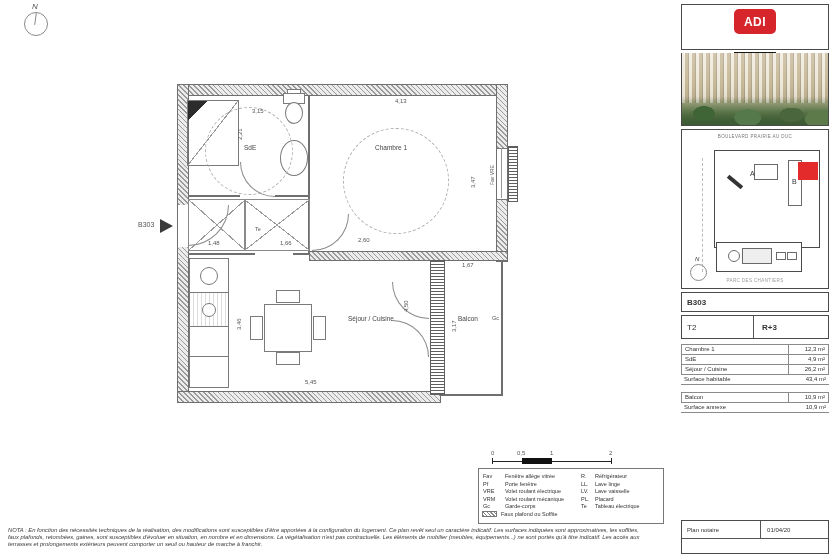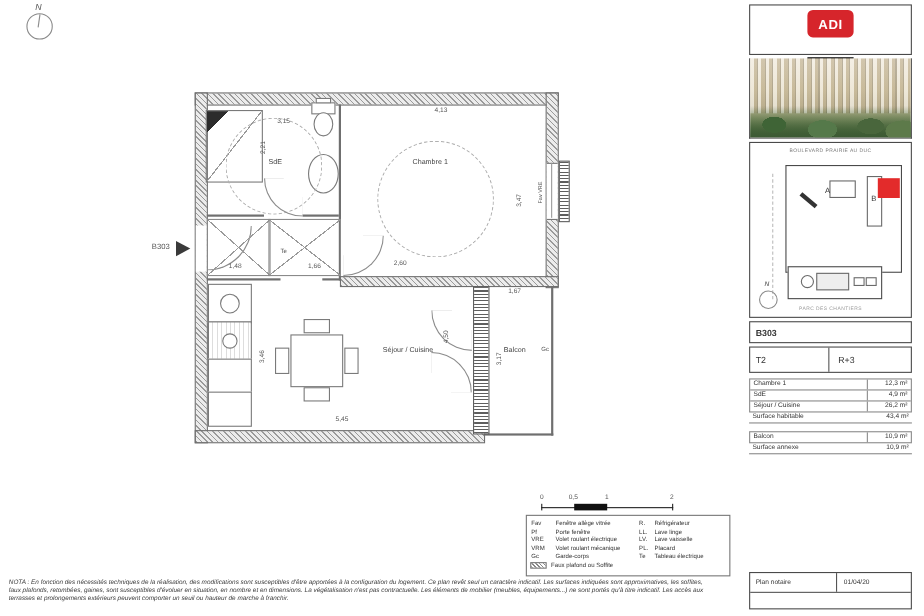--- a/index.html
+++ b/index.html
@@ -254,21 +254,21 @@
     <div class="compass" style="left:8px;top:134px;width:15px;height:15px"></div>
     <div class="sp-street" style="top:148px;color:#999">PARC DES CHANTIERS</div>
   </div>
 
   <div class="sb-box" style="height:20px;display:flex;align-items:center">
     <span style="font-size:8px;font-weight:bold;padding-left:5px">B303</span>
   </div>
 
   <div class="sb-box" style="height:24px;display:flex">
     <div style="flex:1;font-size:8px;font-weight:normal;display:flex;align-items:center;padding-left:5px;border-right:1px solid #555">T2</div>
-    <div style="flex:1;font-size:8px;font-weight:normal;display:flex;align-items:center;padding-left:8px">R+3</div>
+    <div style="flex:1;font-size:8px;font-weight:bold;display:flex;align-items:center;padding-left:8px">R+3</div>
   </div>
 
   <div style="margin-top:2px">
     <div class="bordered divided">
       <div class="tbl-row" style="border-bottom:1px solid #8a8a8a">
           <span class="lab">Chambre 1</span>
           <span class="val">12,3 m²</span>
         </div>
       <div class="tbl-row" style="border-bottom:1px solid #8a8a8a">
           <span class="lab">SdE</span>

